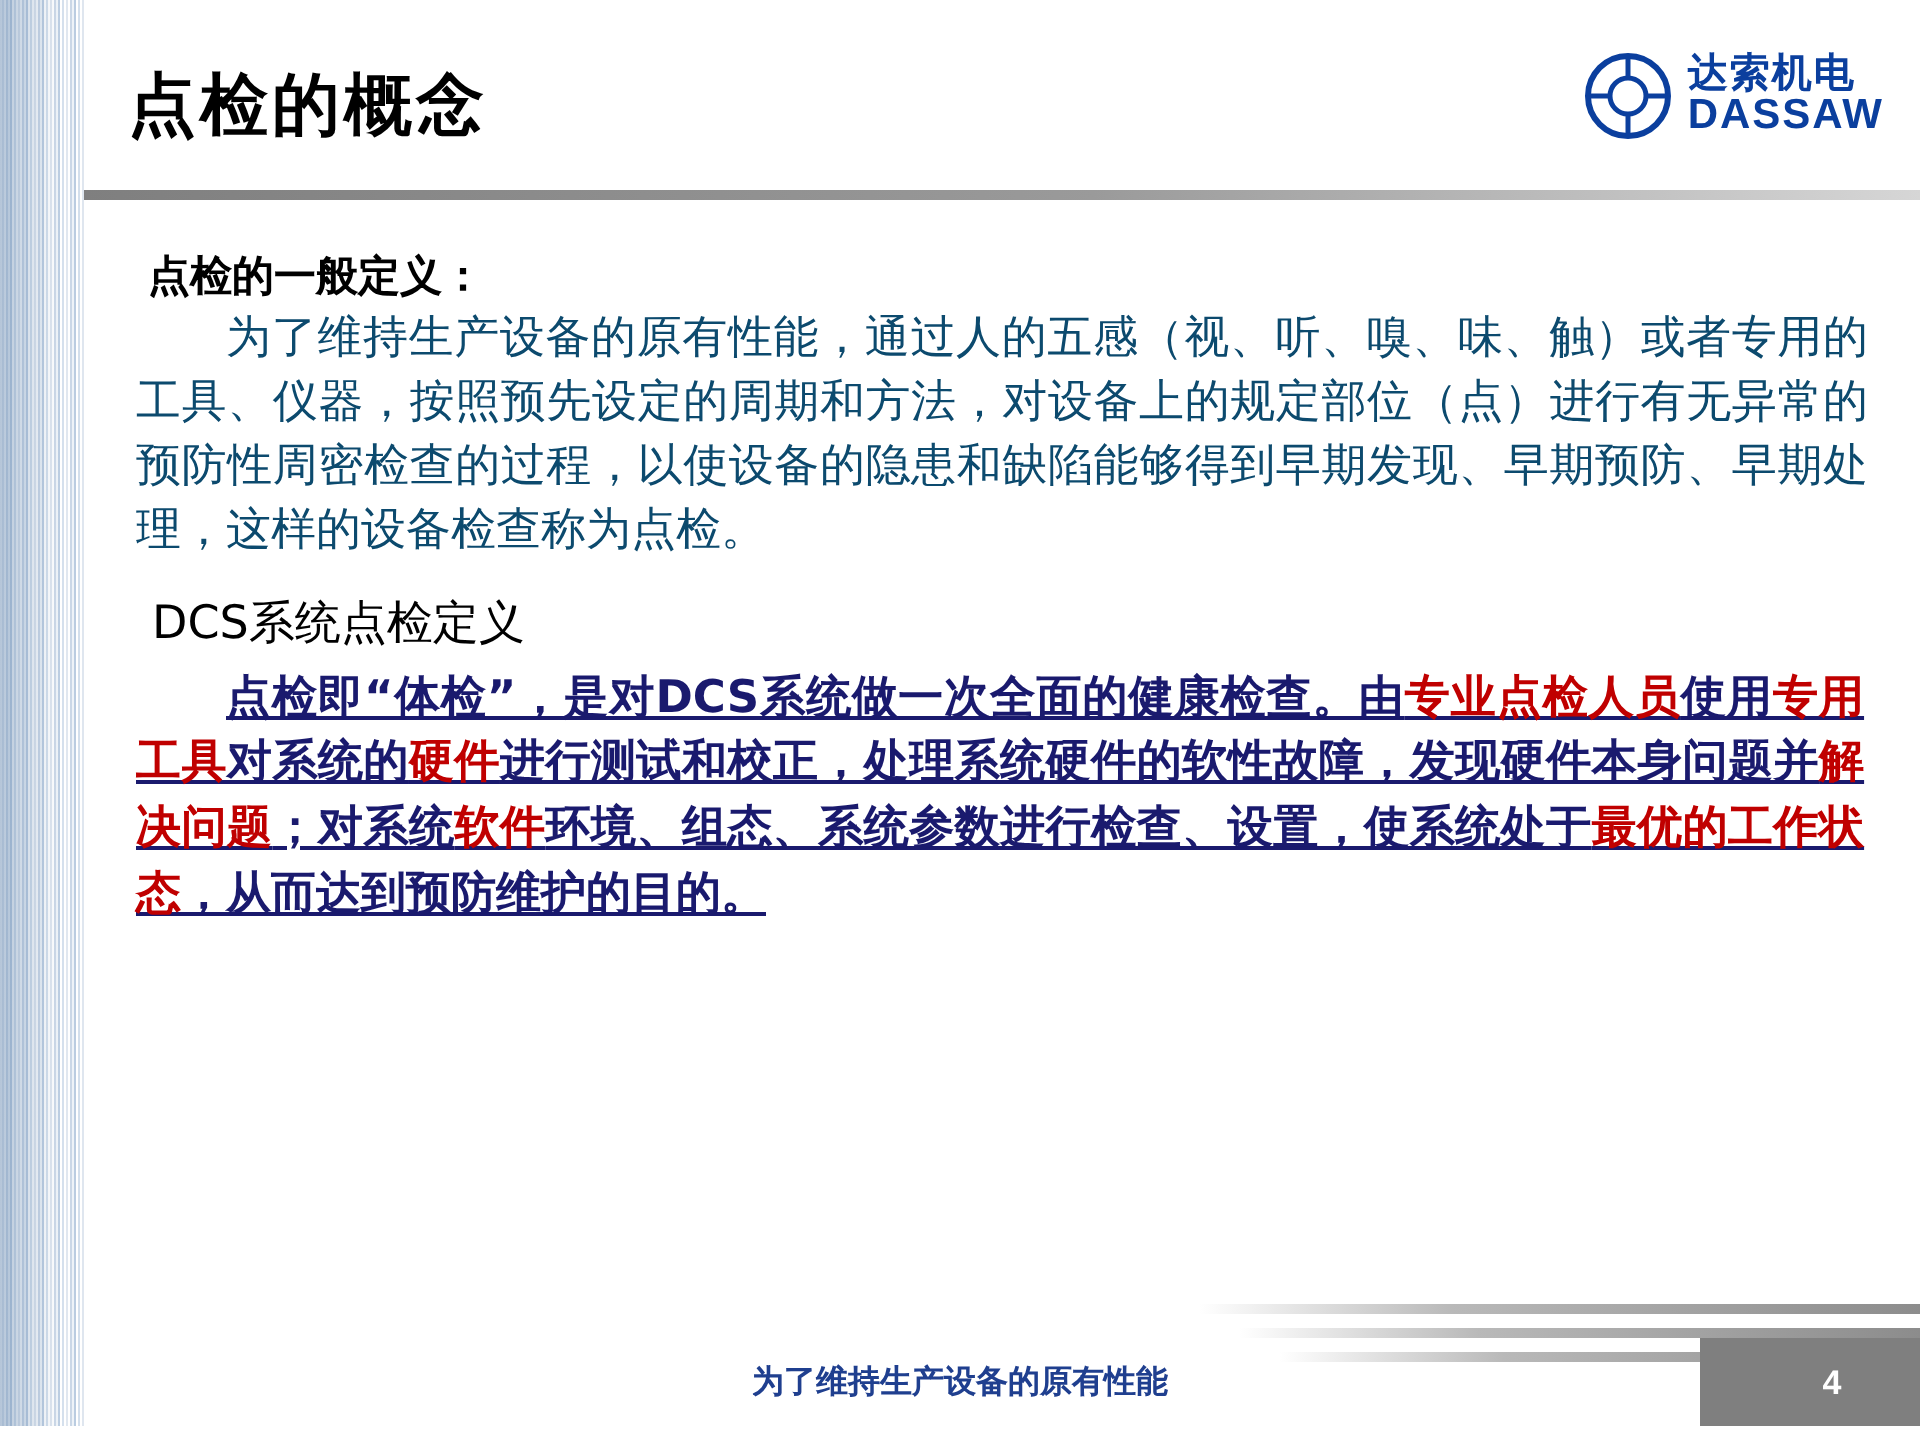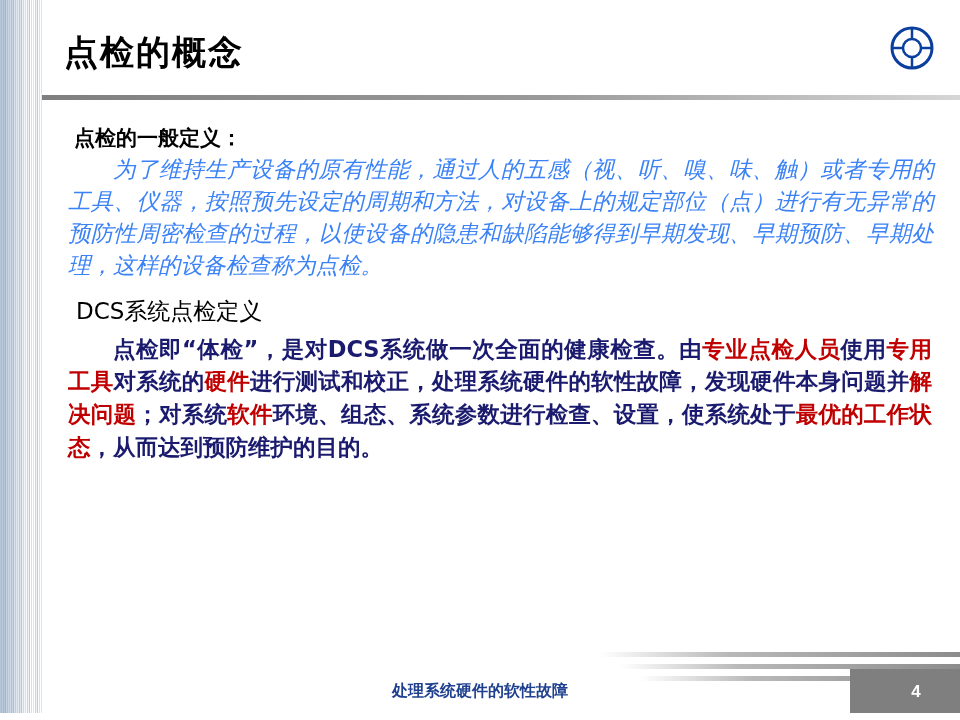--- a/index.html
+++ b/index.html
@@ -122,43 +122,43 @@
   .sec-heading {
     font-family: Liberation Mono, monospace;
     font-size: 21px;
     font-weight: bold;
     color: #000000;
     margin: 4px 0 2px 12px;
   }
   .para {
     font-family: "DejaVu Sans", sans-serif;
     font-size: 22.5px;
-    color: #3b82f6;
+    color: #0c4a6e;
     line-height: 1.42;
     margin: 0 6px 0 6px;
     text-align: justify;
     text-indent: 2em;
-    font-style: italic;
   }
   .sec-heading2 {
     font-family: "DejaVu Sans", sans-serif;
     font-size: 23px;
     font-weight: normal;
     color: #000000;
     margin: 14px 0 6px 14px;
   }
   .para2 {
     font-family: "DejaVu Sans", sans-serif;
     font-size: 22.5px;
     color: #1a1a6e;
     font-weight: bold;
     line-height: 1.45;
     margin: 0 8px 0 6px;
     text-align: justify;
     text-indent: 2em;
+    text-decoration: underline;
   }
   .hl {
     color: #c00000;
   }
   
   .footer {
     position: absolute;
     left: 0;
     bottom: 0;
     width: 960px;
@@ -233,38 +233,42 @@
     <div class="slide-title">点检的概念</div>
     <div class="logo">
       <svg class="logo-mark" viewBox="0 0 44 44">
         <circle cx="22" cy="22" r="20" fill="none" stroke="#0b3f9e" stroke-width="3"></circle>
         <circle cx="22" cy="22" r="9" fill="none" stroke="#0b3f9e" stroke-width="2.5"></circle>
         <line x1="22" y1="2" x2="22" y2="13" stroke="#0b3f9e" stroke-width="2.5"></line>
         <line x1="22" y1="31" x2="22" y2="42" stroke="#0b3f9e" stroke-width="2.5"></line>
         <line x1="2" y1="22" x2="13" y2="22" stroke="#0b3f9e" stroke-width="2.5"></line>
         <line x1="31" y1="22" x2="42" y2="22" stroke="#0b3f9e" stroke-width="2.5"></line>
       </svg>
+      <div class="logo-text">
+        <span class="logo-cn">达索机电</span>
+        <span class="logo-en">DASSAW</span>
+      </div>
     </div>
   </div>
   <div class="header-rule"></div>
 
   <div class="body">
     <div class="sec-heading">点检的一般定义：</div>
     <div class="para">为了维持生产设备的原有性能，通过人的五感（视、听、嗅、味、触）或者专用的工具、仪器，按照预先设定的周期和方法，对设备上的规定部位（点）进行有无异常的预防性周密检查的过程，以使设备的隐患和缺陷能够得到早期发现、早期预防、早期处理，这样的设备检查称为点检。</div>
 
     <div class="sec-heading2">DCS系统点检定义</div>
     <div class="para2"><span>点检即“体检”，是对DCS系统做一次全面的健康检查。由</span><span class="hl" style="color: rgb(192, 0, 0);">专业点检人员</span><span>使用</span><span class="hl" style="color: rgb(192, 0, 0);">专用工具</span><span>对系统的</span><span class="hl" style="color: rgb(192, 0, 0);">硬件</span><span>进行测试和校正，处理系统硬件的软性故障，发现硬件本身问题并</span><span class="hl" style="color: rgb(192, 0, 0);">解决问题</span><span>；对系统</span><span class="hl" style="color: rgb(192, 0, 0);">软件</span><span>环境、组态、系统参数进行检查、设置，使系统处于</span><span class="hl" style="color: rgb(192, 0, 0);">最优的工作状态</span><span>，从而达到预防维护的目的。</span></div>
   </div>
 
   <div class="footer">
     <div class="footer-lines">
       <div class="f-bar" style="left:600px; bottom:56px; width:360px;"></div>
       <div class="f-bar" style="left:620px; bottom:44px; width:340px;"></div>
       <div class="f-bar" style="left:640px; bottom:32px; width:320px;"></div>
       <div class="page-num-bg"></div>
     </div>
     <div class="footer-text">
-      <div class="footer-cn">处理系统硬件的软性故障</div>
+      <div class="footer-cn">为了维持生产设备的原有性能</div>
     </div>
     <div class="page-num">4</div>
   </div>
 
 </div>
 
 </body></html>

